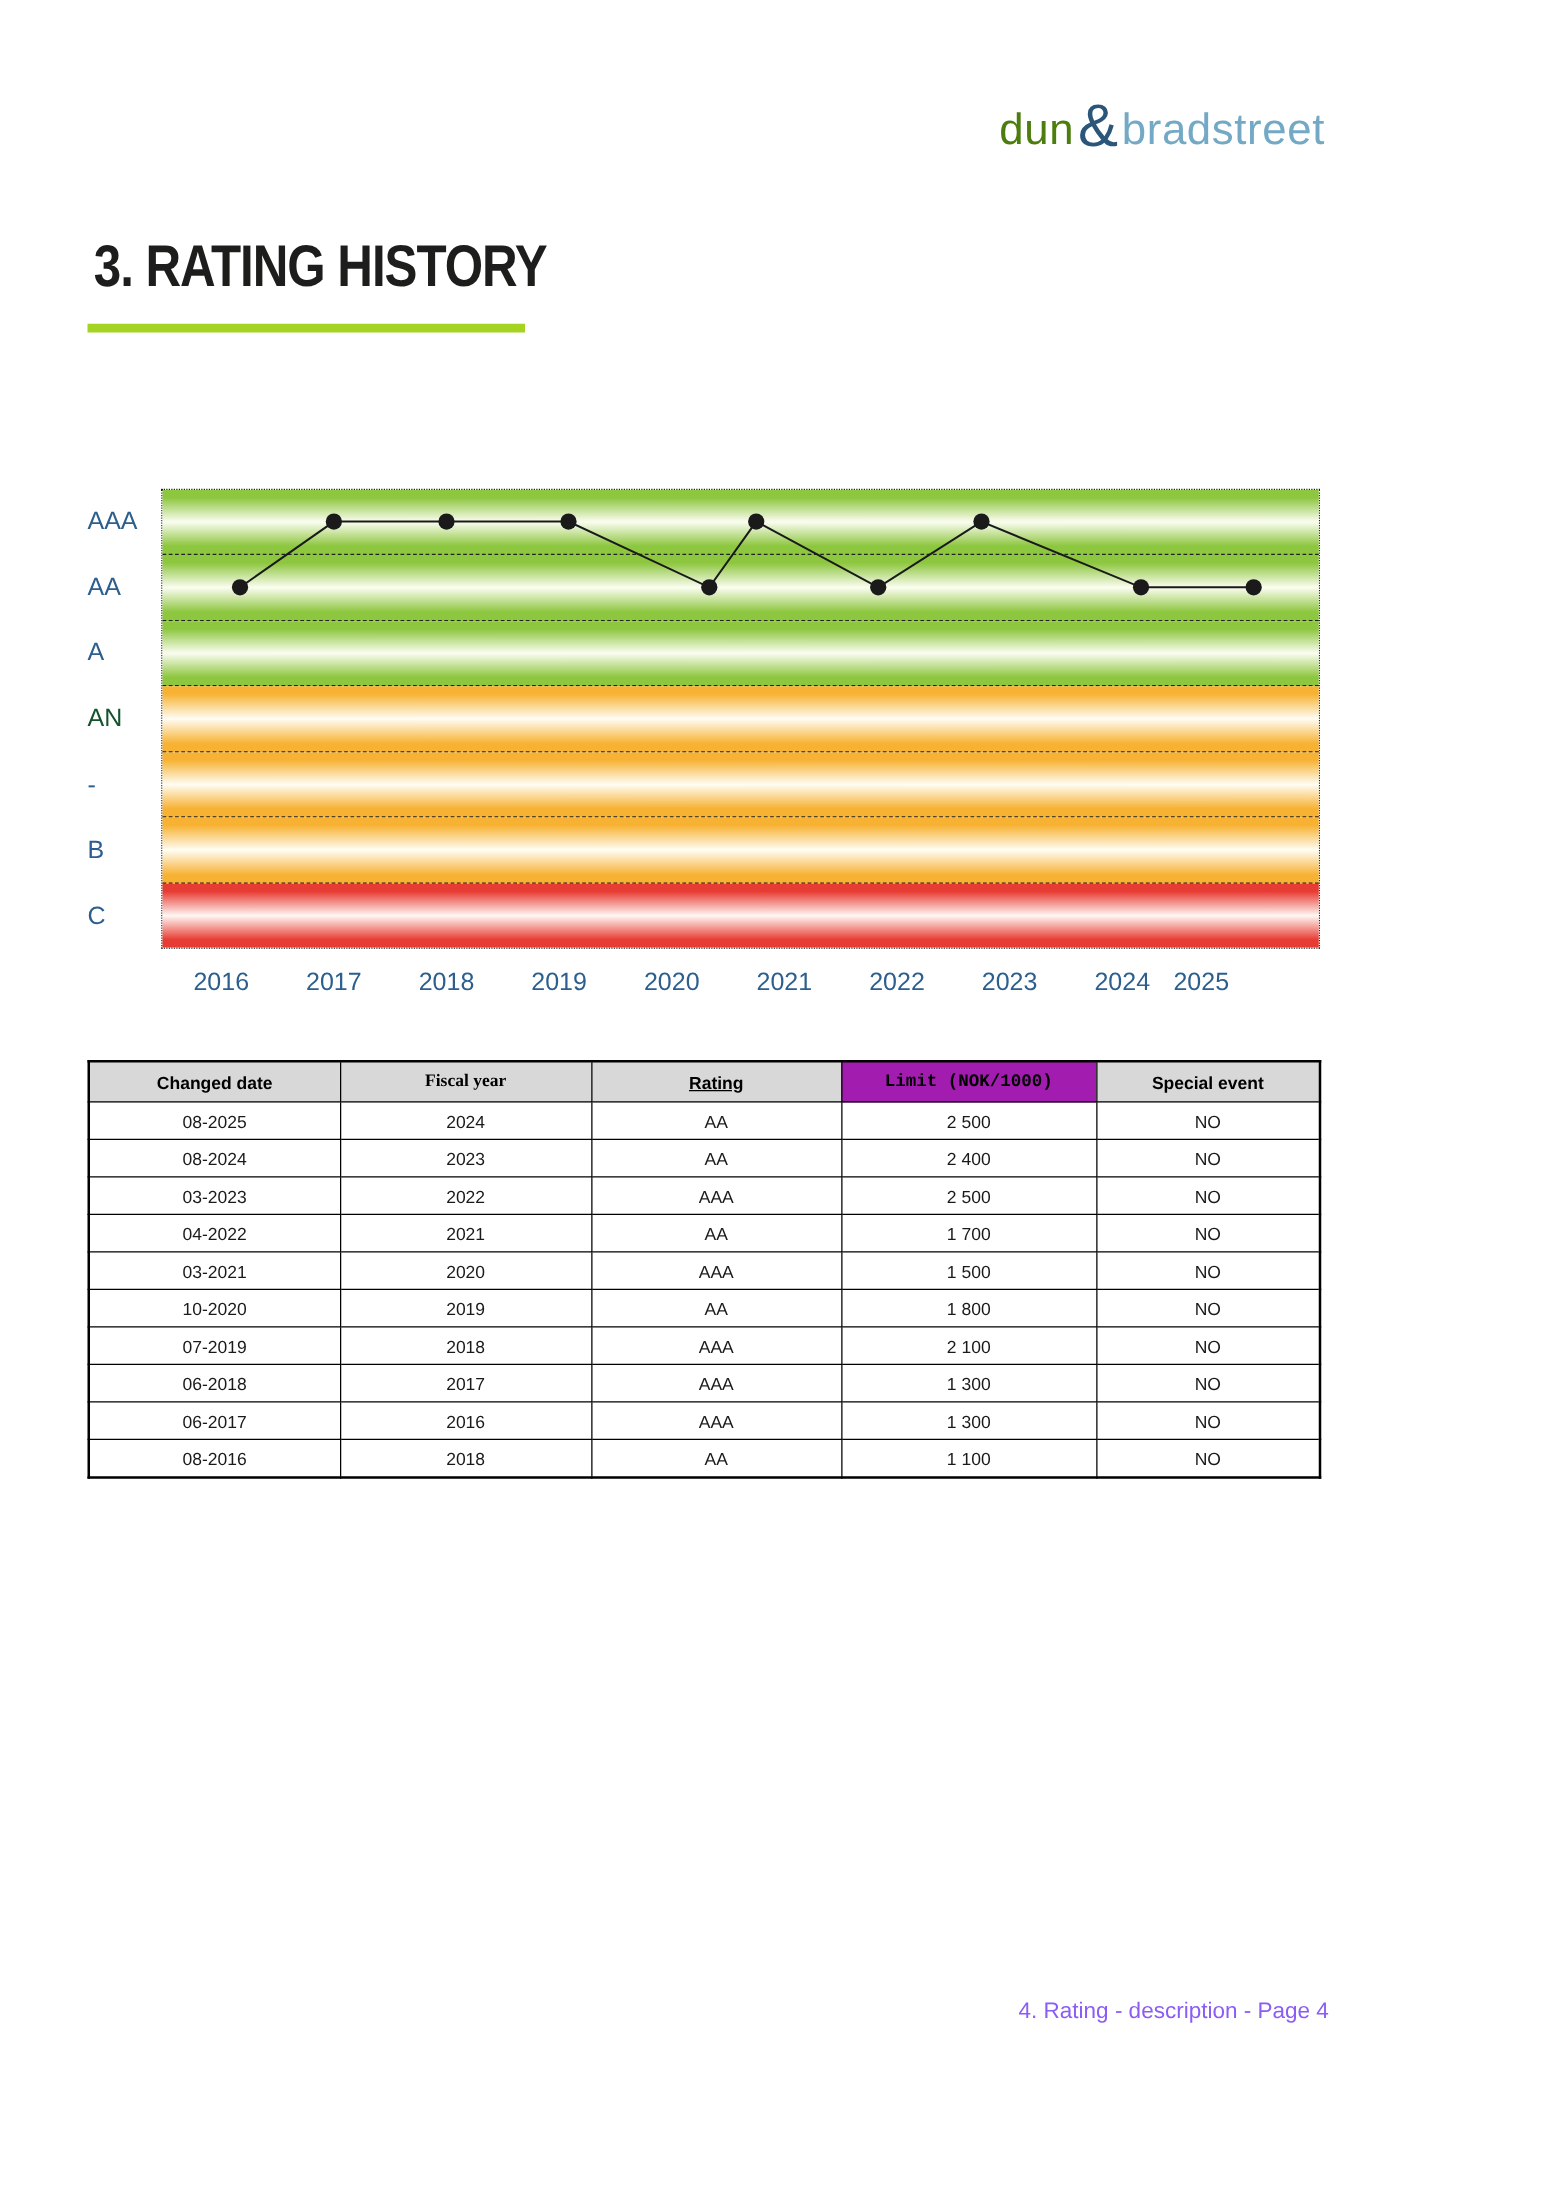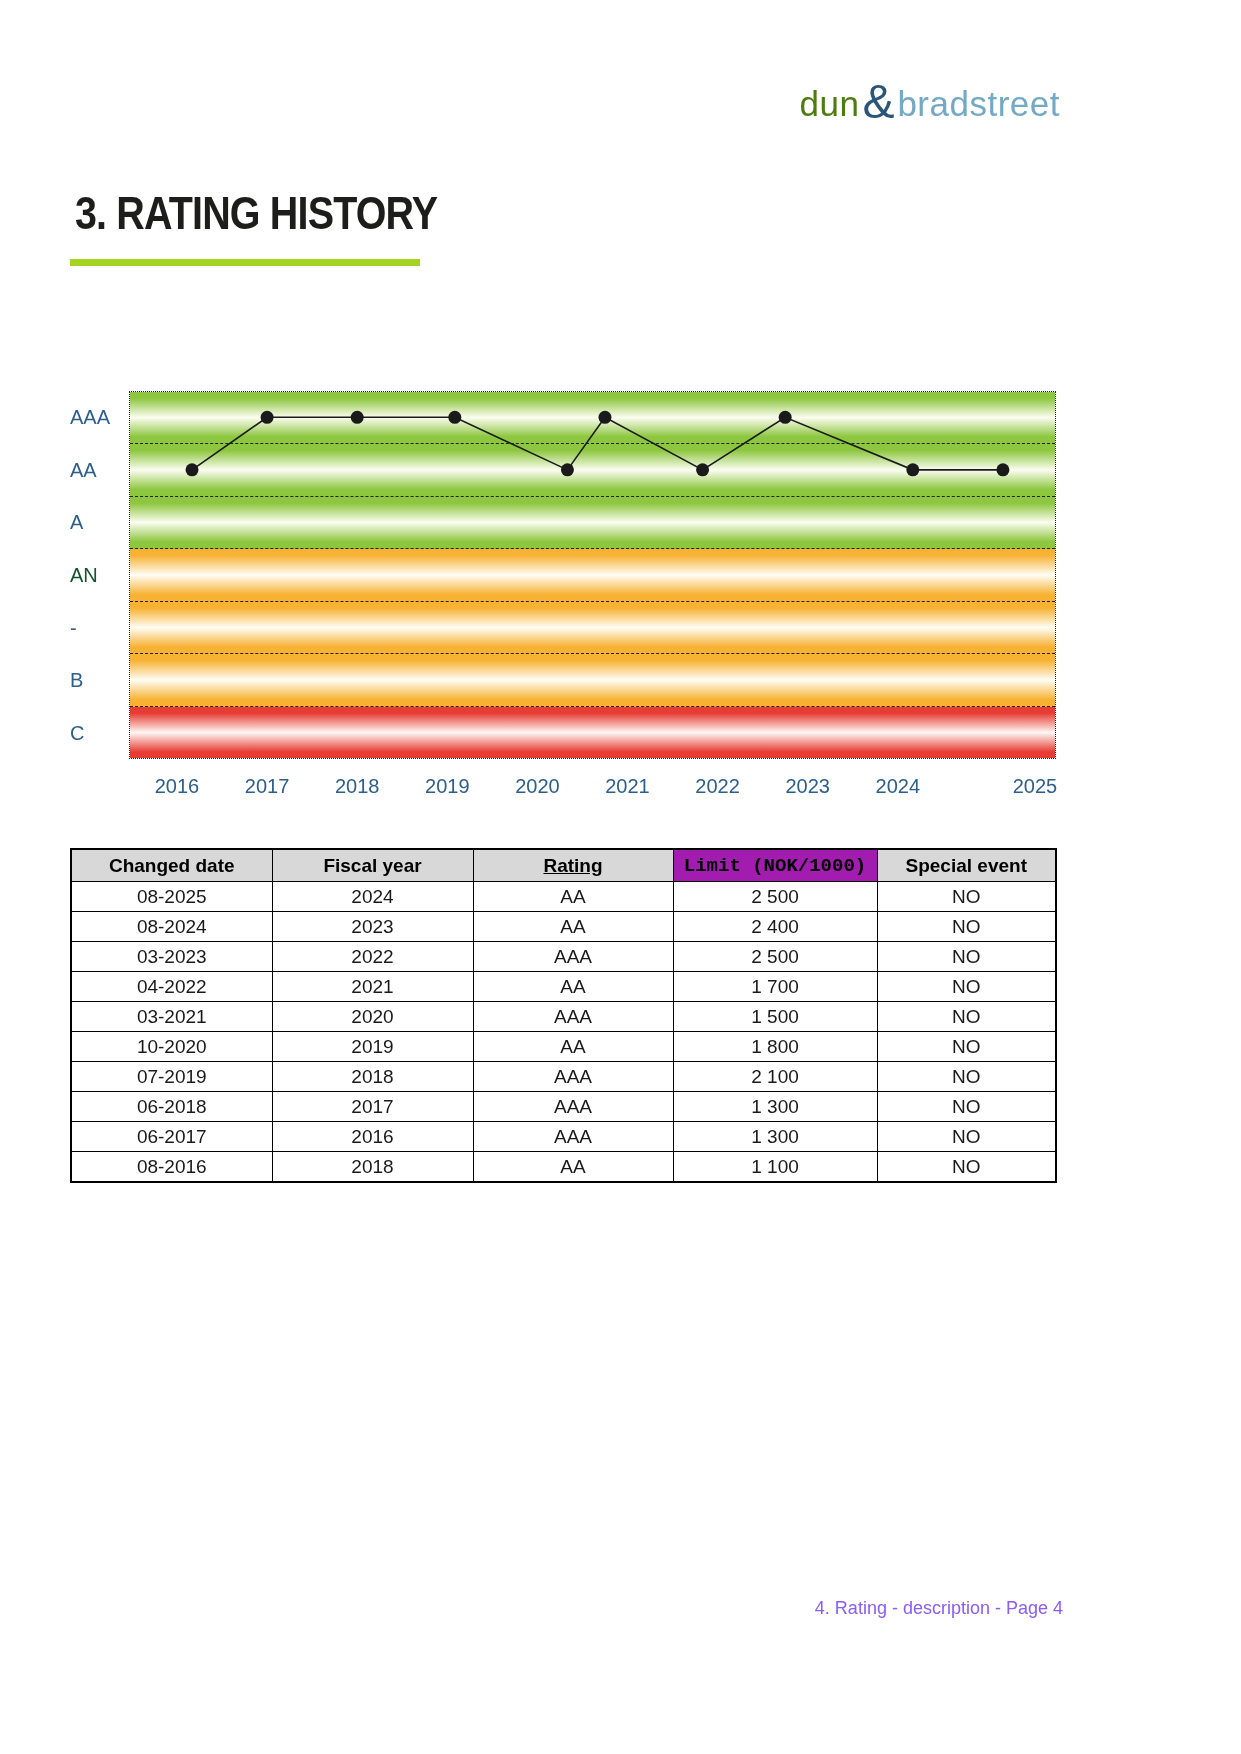--- a/index.html
+++ b/index.html
@@ -87,21 +87,21 @@
     pointer-events: none;
   }
 
   
   .data-table {
     position: absolute;
     left: 70px;
     top: 848px;
     border-collapse: collapse;
     table-layout: fixed;
-    font-size: 19px;
+    font-size: 14px;
     color: #1a1a1a;
     border: 2px solid #000000;
   }
   .data-table th {
     font-weight: bold;
     color: #000000;
     height: 31px;
     border: 1.5px solid #000000;
     text-align: center;
     padding: 0 4px;
@@ -159,21 +159,21 @@
     <div id="xlabels">
         <div class="x-label" style="color: rgb(44, 94, 142); left: 177px;">2016</div>
         <div class="x-label" style="color: rgb(44, 94, 142); left: 267.1px;">2017</div>
         <div class="x-label" style="color: rgb(44, 94, 142); left: 357.2px;">2018</div>
         <div class="x-label" style="color: rgb(44, 94, 142); left: 447.3px;">2019</div>
         <div class="x-label" style="color: rgb(44, 94, 142); left: 537.4px;">2020</div>
         <div class="x-label" style="color: rgb(44, 94, 142); left: 627.5px;">2021</div>
         <div class="x-label" style="color: rgb(44, 94, 142); left: 717.6px;">2022</div>
         <div class="x-label" style="color: rgb(44, 94, 142); left: 807.7px;">2023</div>
         <div class="x-label" style="color: rgb(44, 94, 142); left: 897.8px;">2024</div>
-        <div class="x-label" style="color: rgb(44, 94, 142); left: 1035px;">2025</div>
+        <div class="x-label" style="color: rgb(44, 94, 142); left: 961px;">2025</div>
       </div>
     <svg class="series-svg" id="series" viewBox="0 0 927 368">
         <polyline points="63.016666666673494,78.85714285714286 138.1,26.285714285714285 228.2,26.285714285714285 325.80833333332646,26.285714285714285 438.43333333332646,78.85714285714286 475.97499999999997,26.285714285714285 573.5833333333264,78.85714285714286 656.175,26.285714285714285 783.8166666666734,78.85714285714286 873.9166666666734,78.85714285714286" fill="none" stroke="#1a1a1a" stroke-width="1.6"></polyline>
         <circle cx="63.016666666673494" cy="78.85714285714286" r="6.5" fill="#1a1a1a"></circle>
         <circle cx="138.1" cy="26.285714285714285" r="6.5" fill="#1a1a1a"></circle>
         <circle cx="228.2" cy="26.285714285714285" r="6.5" fill="#1a1a1a"></circle>
         <circle cx="325.80833333332646" cy="26.285714285714285" r="6.5" fill="#1a1a1a"></circle>
         <circle cx="438.43333333332646" cy="78.85714285714286" r="6.5" fill="#1a1a1a"></circle>
         <circle cx="475.97499999999997" cy="26.285714285714285" r="6.5" fill="#1a1a1a"></circle>
         <circle cx="573.5833333333264" cy="78.85714285714286" r="6.5" fill="#1a1a1a"></circle>
@@ -187,21 +187,21 @@
       <colgroup>
         <col style="width: 201px;">
         <col style="width: 201px;">
         <col style="width: 200px;">
         <col style="width: 204px;">
         <col style="width: 179px;">
       </colgroup>
       <thead>
         <tr>
           <th style="background: rgb(216, 216, 216);">Changed date</th>
-          <th style="background: rgb(216, 216, 216);">Fiscal year</th>
+          <th style="background: rgb(216, 216, 216); font-family: Liberation Serif, serif;">Fiscal year</th>
           <th style="background: rgb(216, 216, 216); text-decoration: underline;">Rating</th>
           <th style="background: #a21caf; font-family: Liberation Mono, monospace;">Limit (NOK/1000)</th>
           <th style="background: rgb(216, 216, 216);">Special event</th>
         </tr>
       </thead>
       <tbody>
         <tr>
           <td>08-2025</td>
           <td>2024</td>
           <td>AA</td>

